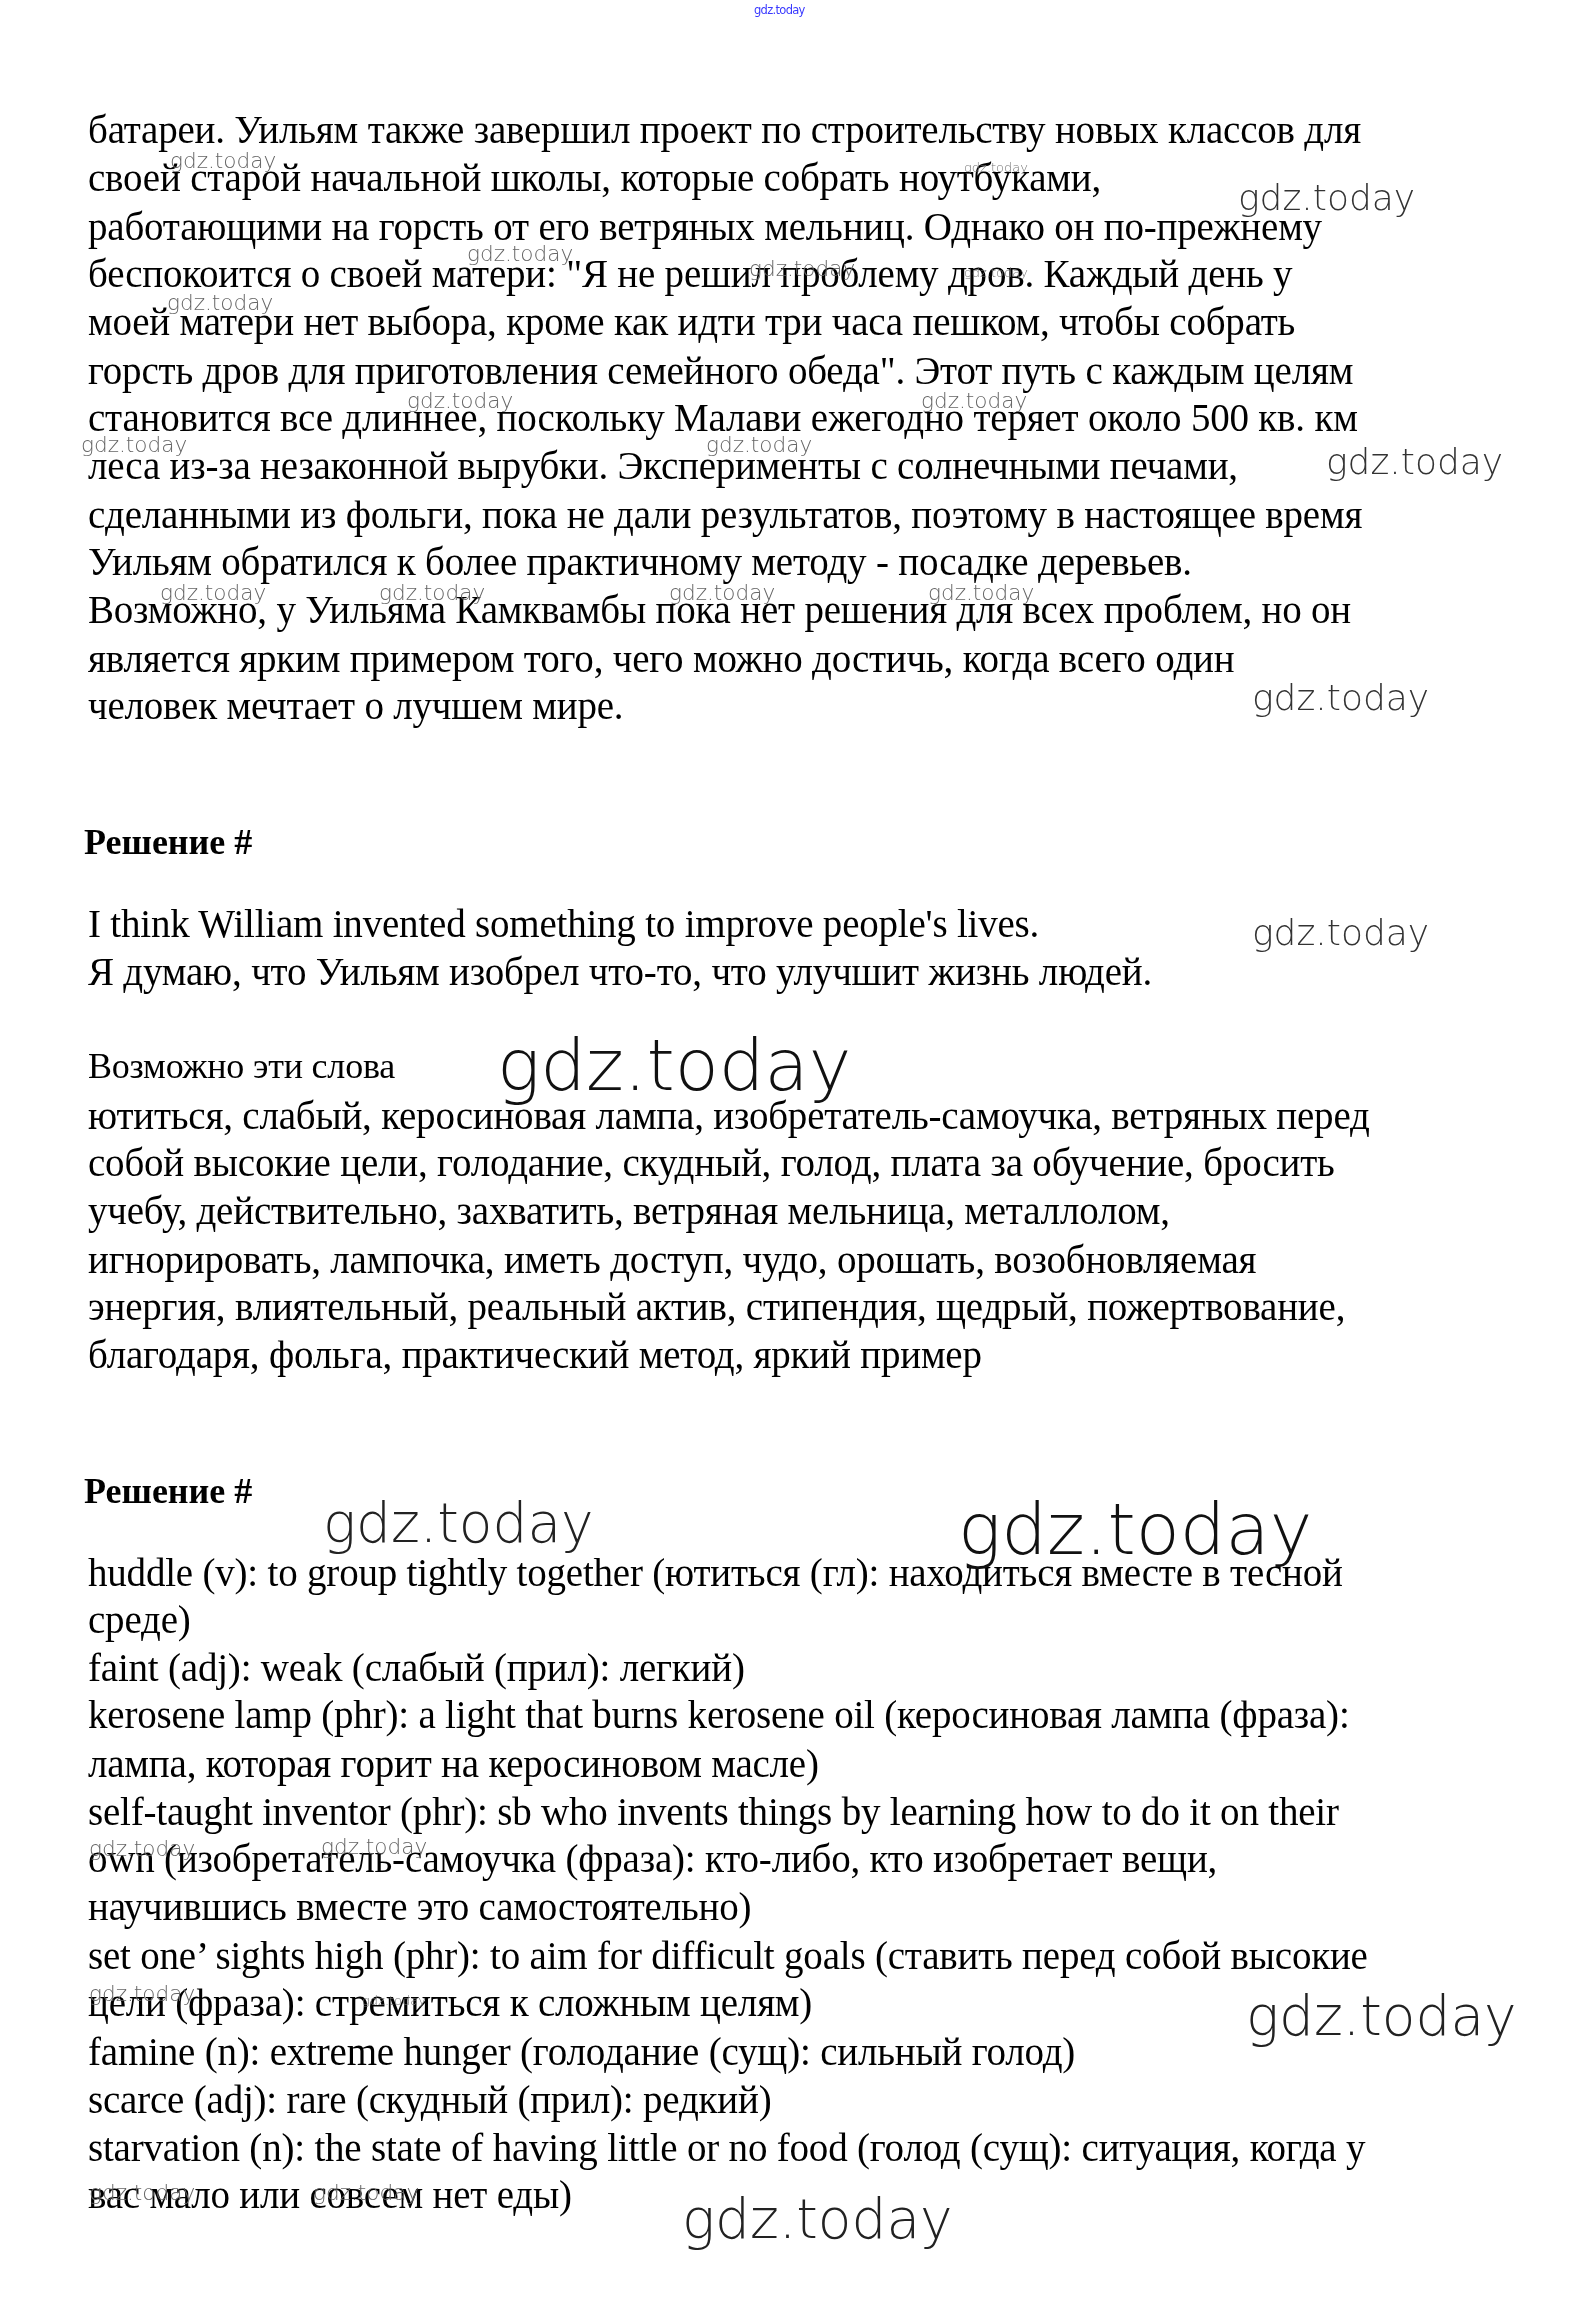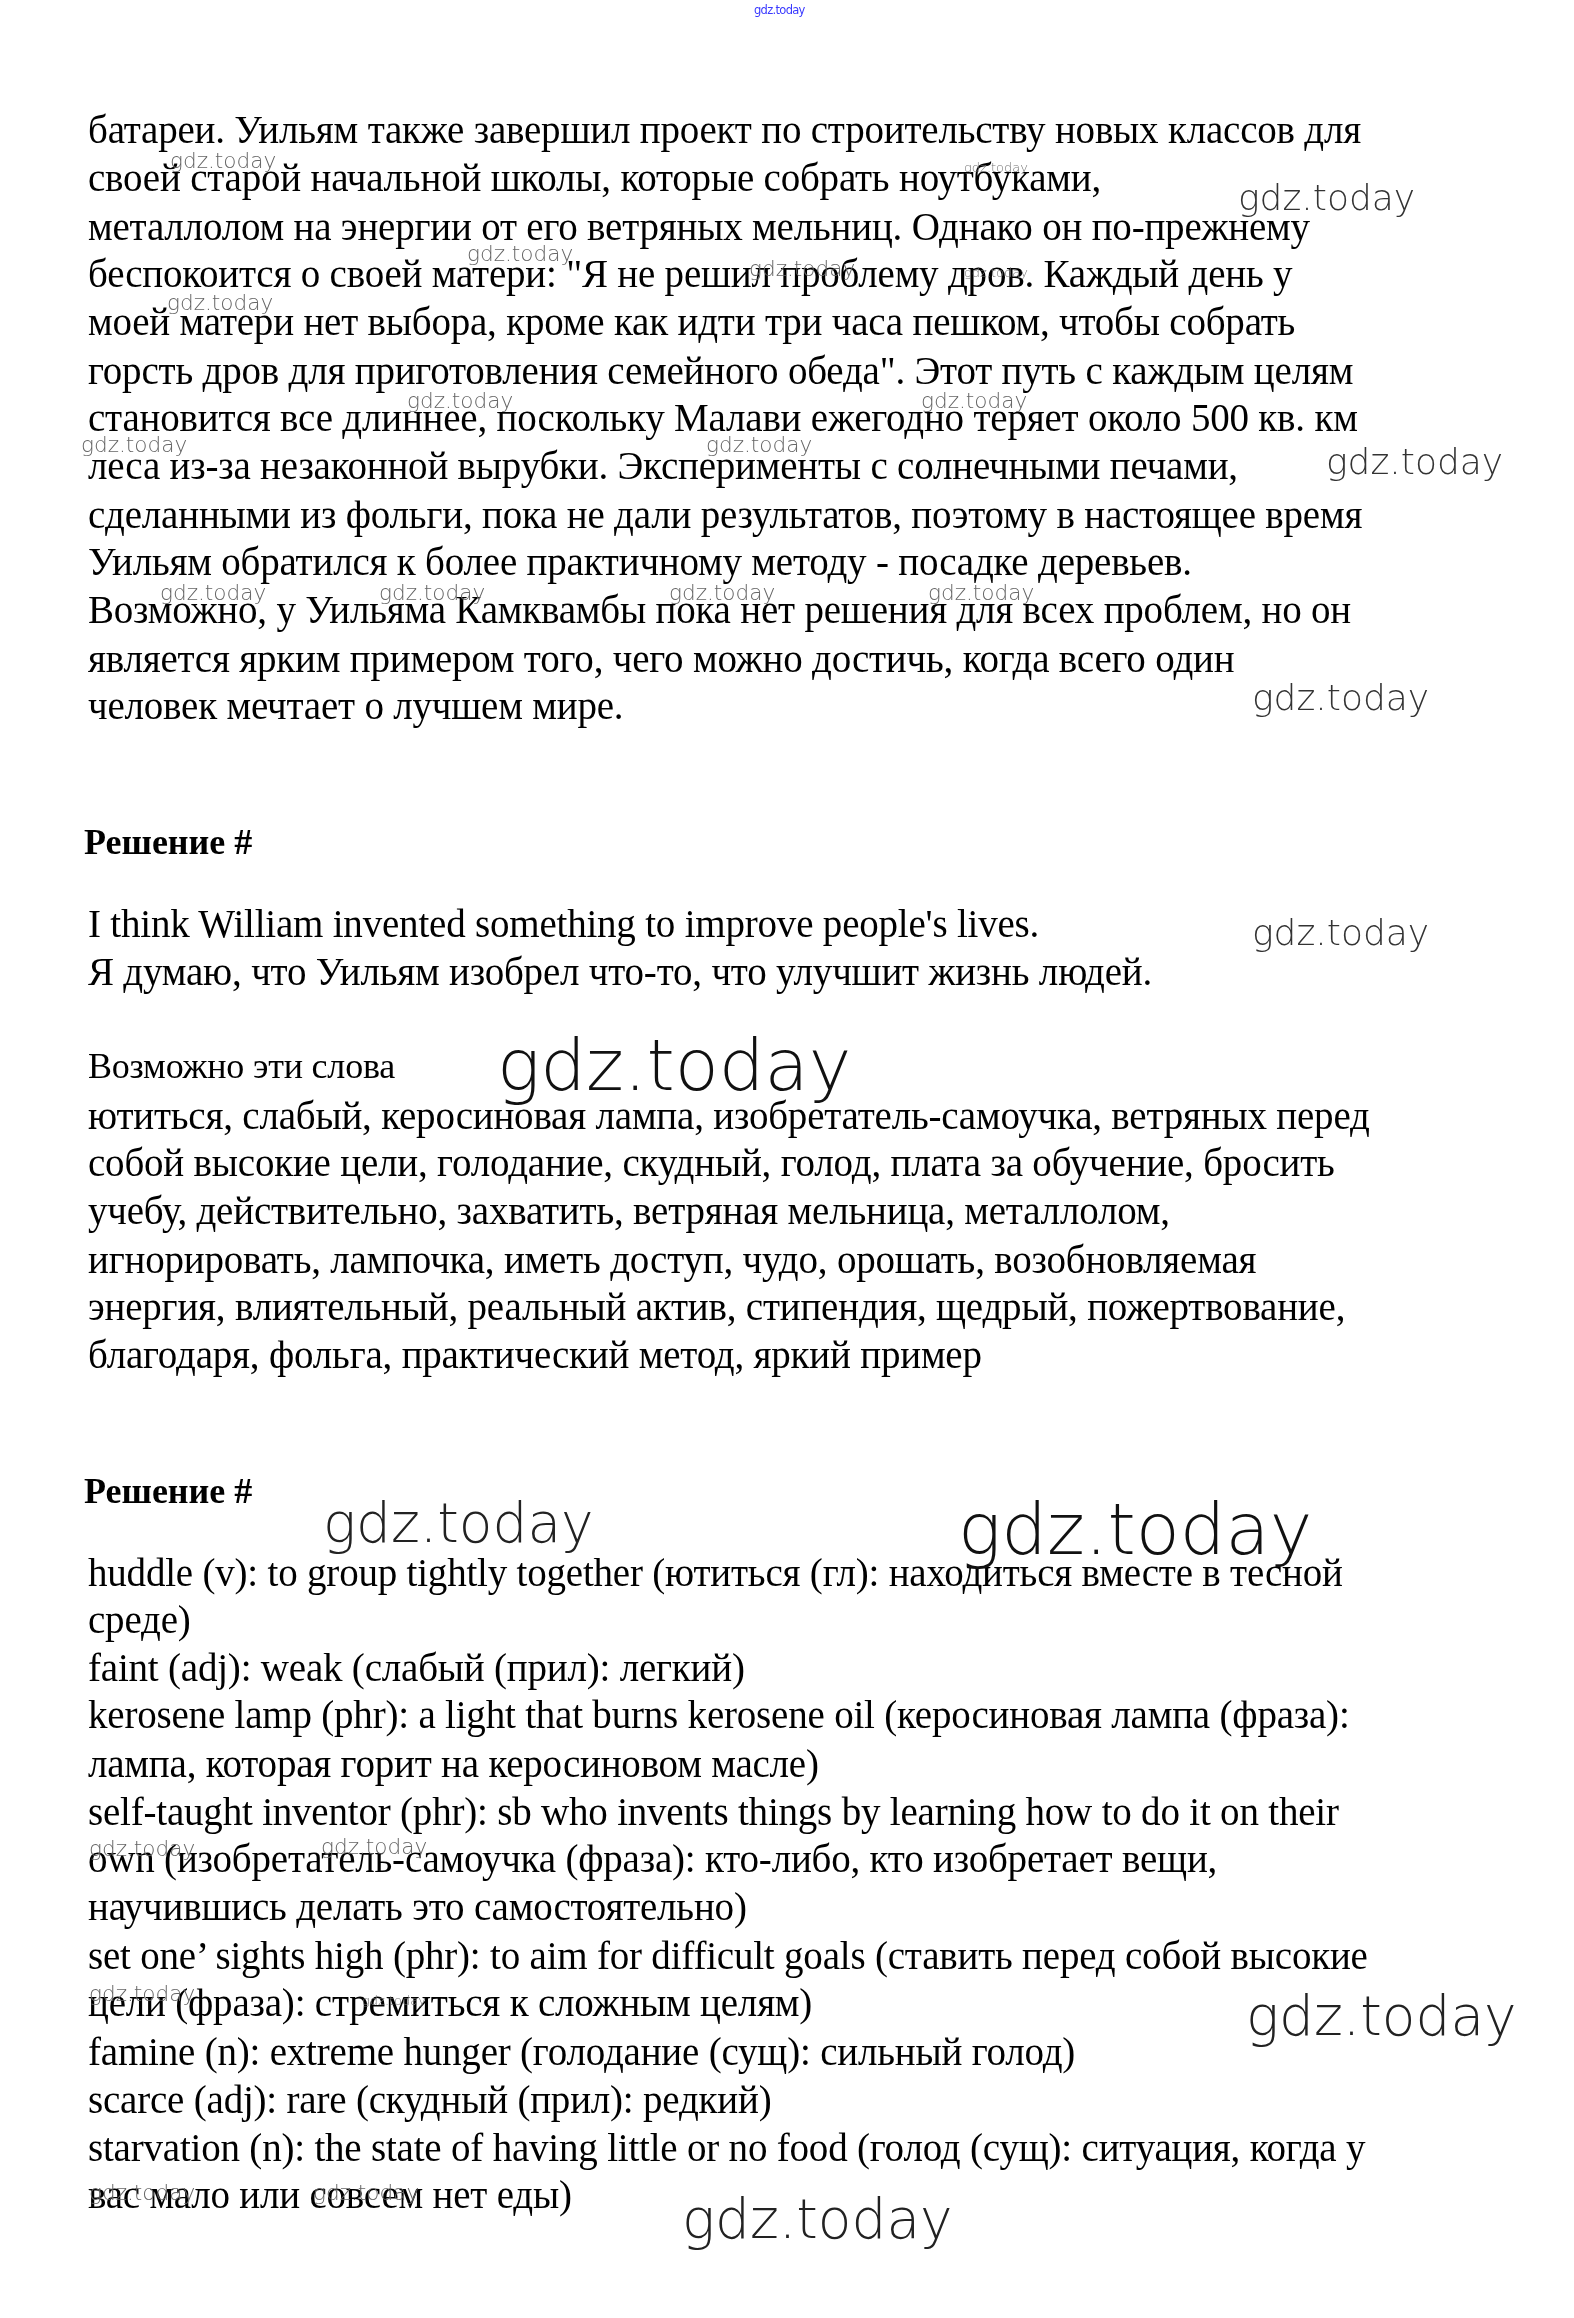--- a/index.html
+++ b/index.html
@@ -62,21 +62,21 @@
 </head>
 <body>
 
 <div class="page">
 
   <div class="top-mark">gdz.today</div>
 
   <div>
     <div class="line" style="top:108px">батареи. Уильям также завершил проект по строительству новых классов для</div>
     <div class="line" style="top:156px">своей старой начальной школы, которые собрать ноутбуками,</div>
-    <div class="line" style="top:205px">металлолом на энергии от его ветряных мельниц. Однако он по-прежнему</div>
+    <div class="line" style="top:205px">работающими на горсть от его ветряных мельниц. Однако он по-прежнему</div>
     <div class="line" style="top:252px">беспокоится о своей матери: "Я не решил проблему дров. Каждый день у</div>
     <div class="line" style="top:300px">моей матери нет выбора, кроме как идти три часа пешком, чтобы собрать</div>
     <div class="line" style="top:349px">горсть дров для приготовления семейного обеда". Этот путь с каждым целям</div>
     <div class="line" style="top:396px">становится все длиннее, поскольку Малави ежегодно теряет около 500 кв. км</div>
     <div class="line" style="top:444px">леса из-за незаконной вырубки. Эксперименты с солнечными печами,</div>
     <div class="line" style="top:493px">сделанными из фольги, пока не дали результатов, поэтому в настоящее время</div>
     <div class="line" style="top:540px">Уильям обратился к более практичному методу - посадке деревьев.</div>
     <div class="line" style="top:588px">Возможно, у Уильяма Камквамбы пока нет решения для всех проблем, но он</div>
     <div class="line" style="top:637px">является ярким примером того, чего можно достичь, когда всего один</div>
     <div class="line" style="top:684px">человек мечтает о лучшем мире.</div>
@@ -100,21 +100,21 @@
 
   <div>
     <div class="heading" style="top:1470px">Решение #</div>
     <div class="line" style="top:1551px">huddle (v): to group tightly together (ютиться (гл): находиться вместе в тесной</div>
     <div class="line" style="top:1598px">среде)</div>
     <div class="line" style="top:1646px">faint (adj): weak (слабый (прил): легкий)</div>
     <div class="line" style="top:1693px">kerosene lamp (phr): a light that burns kerosene oil (керосиновая лампа (фраза):</div>
     <div class="line" style="top:1742px">лампа, которая горит на керосиновом масле)</div>
     <div class="line" style="top:1790px">self-taught inventor (phr): sb who invents things by learning how to do it on their</div>
     <div class="line" style="top:1837px">own (изобретатель-самоучка (фраза): кто-либо, кто изобретает вещи,</div>
-    <div class="line" style="top:1885px">научившись делать это самостоятельно)</div>
+    <div class="line" style="top:1885px">научившись вместе это самостоятельно)</div>
     <div class="line" style="top:1934px">set one’ sights high (phr): to aim for difficult goals (ставить перед собой высокие</div>
     <div class="line" style="top:1981px">цели (фраза): стремиться к сложным целям)</div>
     <div class="line" style="top:2030px">famine (n): extreme hunger (голодание (сущ): сильный голод)</div>
     <div class="line" style="top:2078px">scarce (adj): rare (скудный (прил): редкий)</div>
     <div class="line" style="top:2126px">starvation (n): the state of having little or no food (голод (сущ): ситуация, когда у</div>
     <div class="line" style="top:2173px">вас мало или совсем нет еды)</div>
   </div>
 
   <div>
     <div class="wm s" style="left:170px;  top:148px">gdz.today</div>

